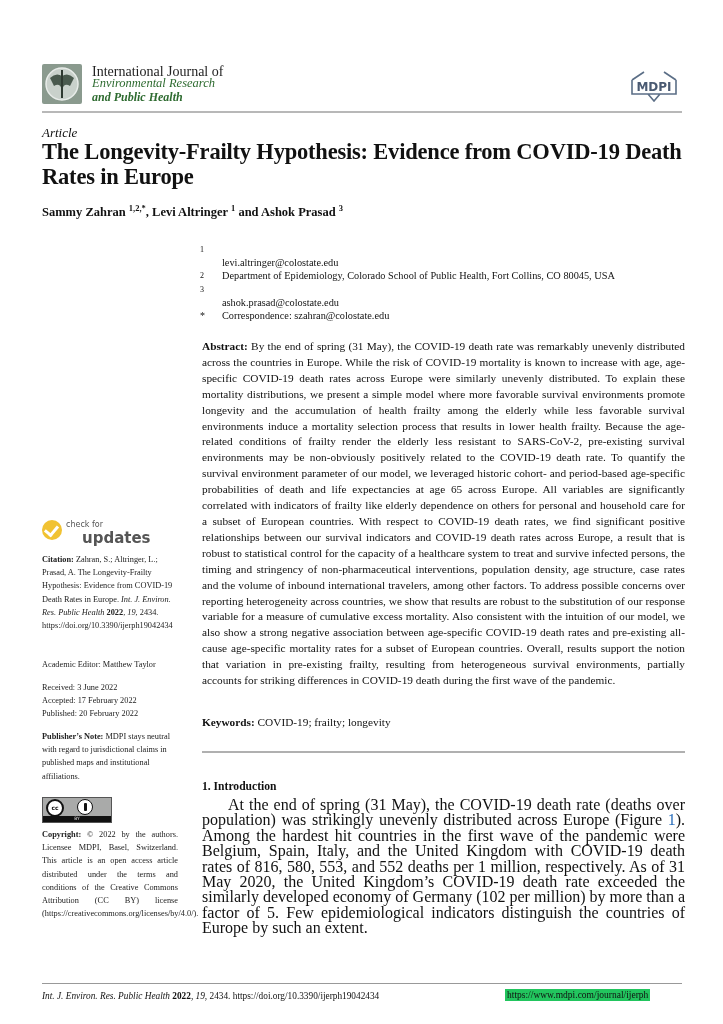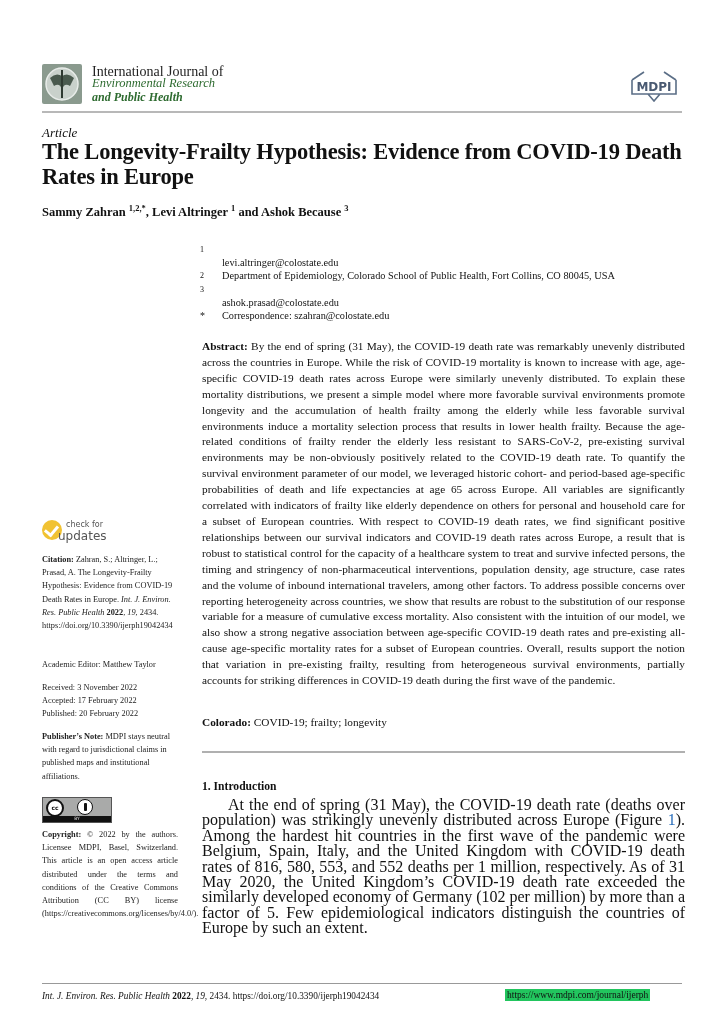--- a/index.html
+++ b/index.html
@@ -33,21 +33,21 @@
   .intro-p { left: 202px; top: 797px; width: 483px; font-size: 16px; line-height: 15.4px; text-align: justify; }
   .indent { display: inline-block; width: 26px; }
   .fig-link { color: #2a6ebb; }
 
   
   .side { left: 42px; width: 135px; font-size: 8.3px; line-height: 13.2px; color: #222; }
   .check-upd { left: 42px; top: 520px; width: 110px; height: 26px; }
   .check-circle { position: absolute; left: 0; top: 0; width: 20px; height: 20px; border-radius: 50%; background: #f1c232; }
   .check-circle::after { content: ""; position: absolute; left: 5px; top: 3px; width: 6px; height: 10px; border-right: 3px solid #fff; border-bottom: 3px solid #fff; transform: rotate(40deg); }
   .check-t1 { position: absolute; left: 24px; top: 0px; font-family: "DejaVu Sans", sans-serif; font-size: 8px; color: #555; }
-  .check-t2 { position: absolute; left: 16px; top: 9px; font-family: "DejaVu Sans", sans-serif; font-size: 12px; font-weight: normal; color: #555; }
+  .check-t2 { position: absolute; left: 40px; top: 9px; font-family: "DejaVu Sans", sans-serif; font-size: 15px; font-weight: bold; color: #555; }
   .it { font-style: italic; }
 
   .cc-badge { left: 42px; top: 797px; width: 68px; height: 24px; background: #a9aaa9; border: 1px solid #555; }
   .cc-bar { position: absolute; left: 0; bottom: 0; width: 100%; height: 6px; background: #111; color: #ddd; font-family: "DejaVu Sans", sans-serif; font-size: 4.5px; text-align: center; line-height: 6px; }
   .cc-circle { position: absolute; left: 3px; top: 1px; width: 14px; height: 14px; border-radius: 50%; background: #fff; border: 2px solid #111; font-family: "DejaVu Sans", sans-serif; font-size: 6px; font-weight: bold; text-align: center; line-height: 14px; }
   .by-circle { position: absolute; left: 34px; top: 1px; width: 14px; height: 14px; border-radius: 50%; background: #fff; border: 1.5px solid #111; }
   .by-circle::after { content: ""; position: absolute; left: 5.5px; top: 3px; width: 3px; height: 8px; background: #111; border-radius: 1px; }
 
   .copyright { left: 42px; top: 828px; width: 136px; text-align: justify; }
 
@@ -75,21 +75,21 @@
     <text x="28" y="21" text-anchor="middle" font-family="DejaVu Sans, sans-serif" font-weight="bold" font-size="12" fill="#4a5a72">MDPI</text>
   </svg>
 </div>
 <div class="abs header-rule"></div>
 
 <div class="abs article-type">Article</div>
 <div class="abs title">The Longevity-Frailty Hypothesis: Evidence from COVID-19 Death Rates in Europe</div>
 <div class="abs authors">
   <span>Sammy Zahran</span>
   <sup>1,2,*</sup><span>, </span><span>Levi Altringer</span>
-  <sup>1</sup><span> and </span><span>Ashok Because</span>
+  <sup>1</sup><span> and </span><span>Ashok Prasad</span>
   <sup>3</sup>
 </div>
 
 <div class="abs affils">
   <div class="affil-row">
     <span class="affil-num">1</span>
     <div><br><span>levi.altringer@colostate.edu</span></div>
   </div>
   <div class="affil-row">
     <span class="affil-num">2</span>
@@ -104,21 +104,21 @@
     <div><span>Correspondence: szahran@colostate.edu</span></div>
   </div>
 </div>
 
 <div class="abs abstract">
   <span class="b">Abstract:</span>
   <span>By the end of spring (31 May), the COVID-19 death rate was remarkably unevenly distributed across the countries in Europe. While the risk of COVID-19 mortality is known to increase with age, age-specific COVID-19 death rates across Europe were similarly unevenly distributed. To explain these mortality distributions, we present a simple model where more favorable survival environments promote longevity and the accumulation of health frailty among the elderly while less favorable survival environments induce a mortality selection process that results in lower health frailty. Because the age-related conditions of frailty render the elderly less resistant to SARS-CoV-2, pre-existing survival environments may be non-obviously positively related to the COVID-19 death rate. To quantify the survival environment parameter of our model, we leveraged historic cohort- and period-based age-specific probabilities of death and life expectancies at age 65 across Europe. All variables are significantly correlated with indicators of frailty like elderly dependence on others for personal and household care for a subset of European countries. With respect to COVID-19 death rates, we find significant positive relationships between our survival indicators and COVID-19 death rates across Europe, a result that is robust to statistical control for the capacity of a healthcare system to treat and survive infected persons, the timing and stringency of non-pharmaceutical interventions, population density, age structure, case rates and the volume of inbound international travelers, among other factors. To address possible concerns over reporting heterogeneity across countries, we show that results are robust to the substitution of our response variable for a measure of cumulative excess mortality. Also consistent with the intuition of our model, we also show a strong negative association between age-specific COVID-19 death rates and pre-existing all-cause age-specific mortality rates for a subset of European countries. Overall, results support the notion that variation in pre-existing frailty, resulting from heterogeneous survival environments, partially accounts for striking differences in COVID-19 death during the first wave of the pandemic.</span>
 </div>
 
 <div class="abs keywords">
-  <span class="b">Colorado:</span>
+  <span class="b">Keywords:</span>
   <span>COVID-19; frailty; longevity</span>
 </div>
 <div class="abs kw-rule"></div>
 
 <div class="abs intro-h">1. Introduction</div>
 <div class="abs intro-p">
   <span class="indent"></span><span>At the end of spring (31 May), the COVID-19 death rate (deaths over population) was strikingly unevenly distributed across Europe (Figure </span><span class="fig-link">1</span><span>). Among the hardest hit countries in the first wave of the pandemic were Belgium, Spain, Italy, and the United Kingdom with COVID-19 death rates of 816, 580, 553, and 552 deaths per 1 million, respectively. As of 31 May 2020, the United Kingdom’s COVID-19 death rate exceeded the similarly developed economy of Germany (102 per million) by more than a factor of 5. Few epidemiological indicators distinguish the countries of Europe by such an extent.</span>
 </div>
 
 <div class="abs check-upd">
@@ -131,21 +131,21 @@
   <span class="b">Citation:</span>
   <span>Zahran, S.; Altringer, L.; Prasad, A. The Longevity-Frailty Hypothesis: Evidence from COVID-19 Death Rates in Europe.</span>
   <span class="it">Int. J. Environ. Res. Public Health</span>
   <span class="b">2022</span>,
   <span class="it">19</span><span>, 2434. https://doi.org/10.3390/ijerph19042434</span>
 </div>
 
 <div class="abs side" style="top:658px;">Academic Editor: Matthew Taylor</div>
 
 <div class="abs side" style="top:681px;">
-  <div>Received: 3 November 2022</div>
+  <div>Received: 3 June 2022</div>
   <div>Accepted: 17 February 2022</div>
   <div>Published: 20 February 2022</div>
 </div>
 
 <div class="abs side" style="top:730px;">
   <span class="b">Publisher’s Note:</span>
   <span>MDPI stays neutral with regard to jurisdictional claims in published maps and institutional affiliations.</span>
 </div>
 
 <div class="abs cc-badge">

